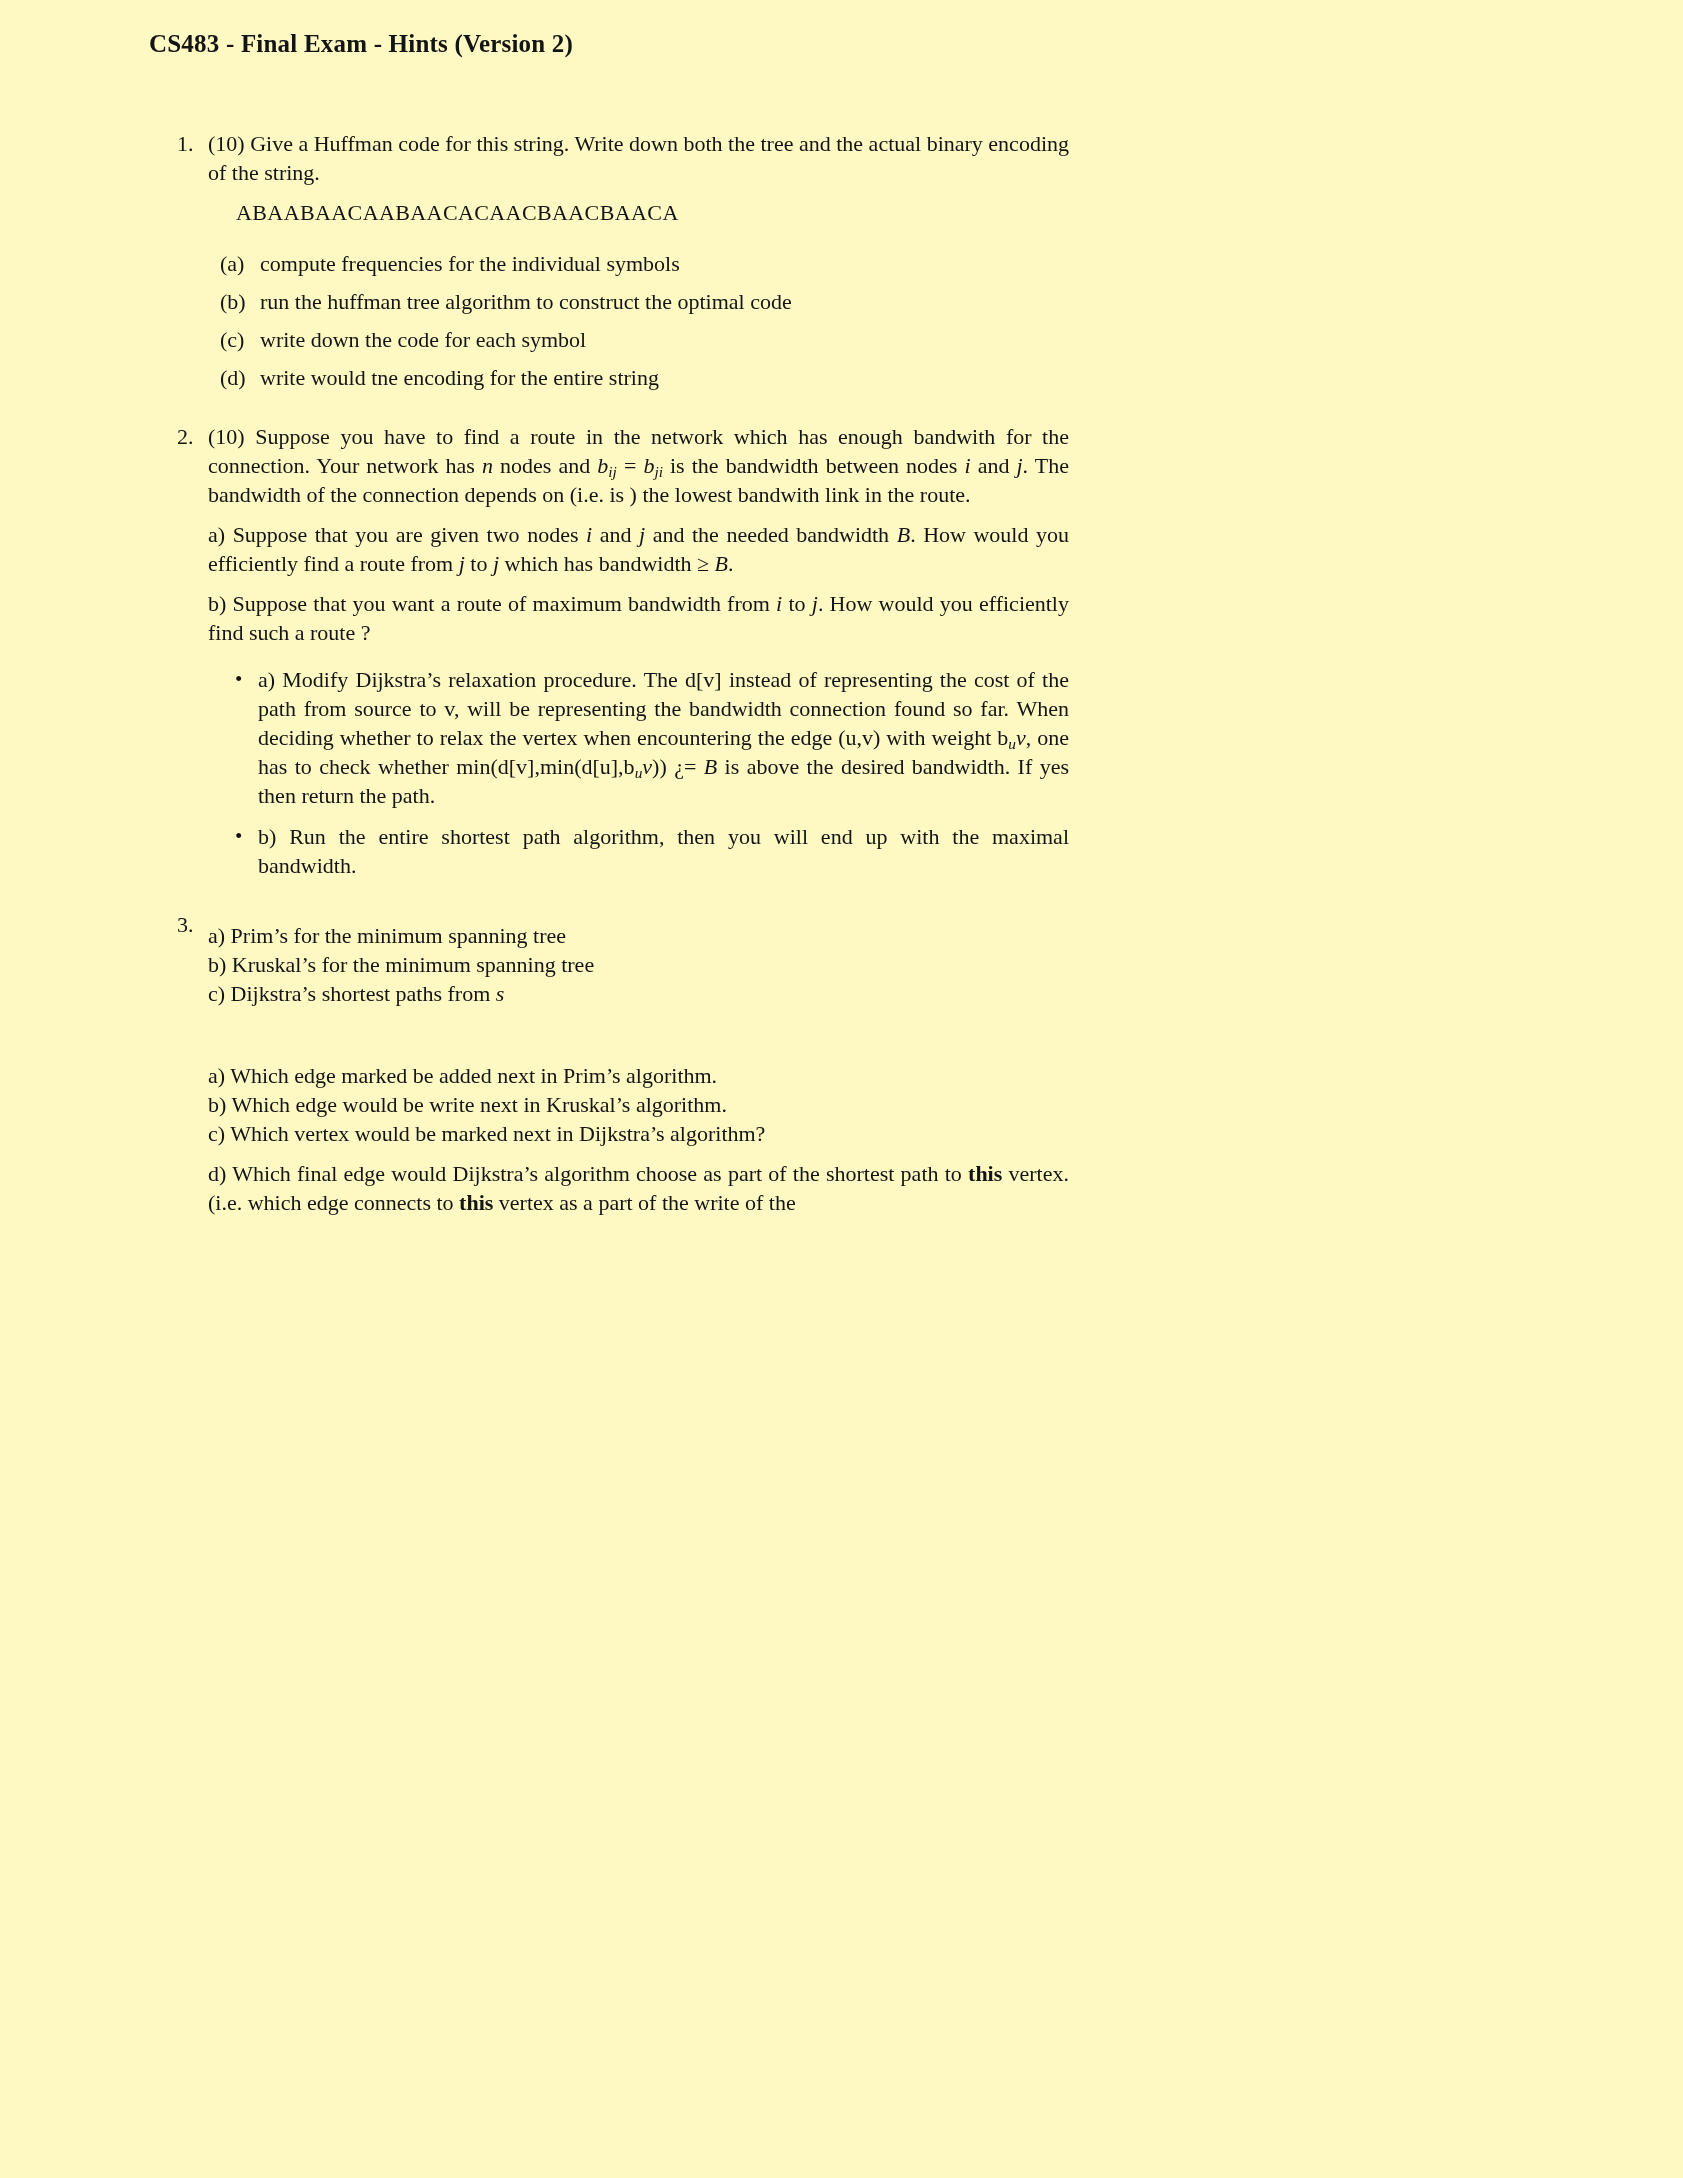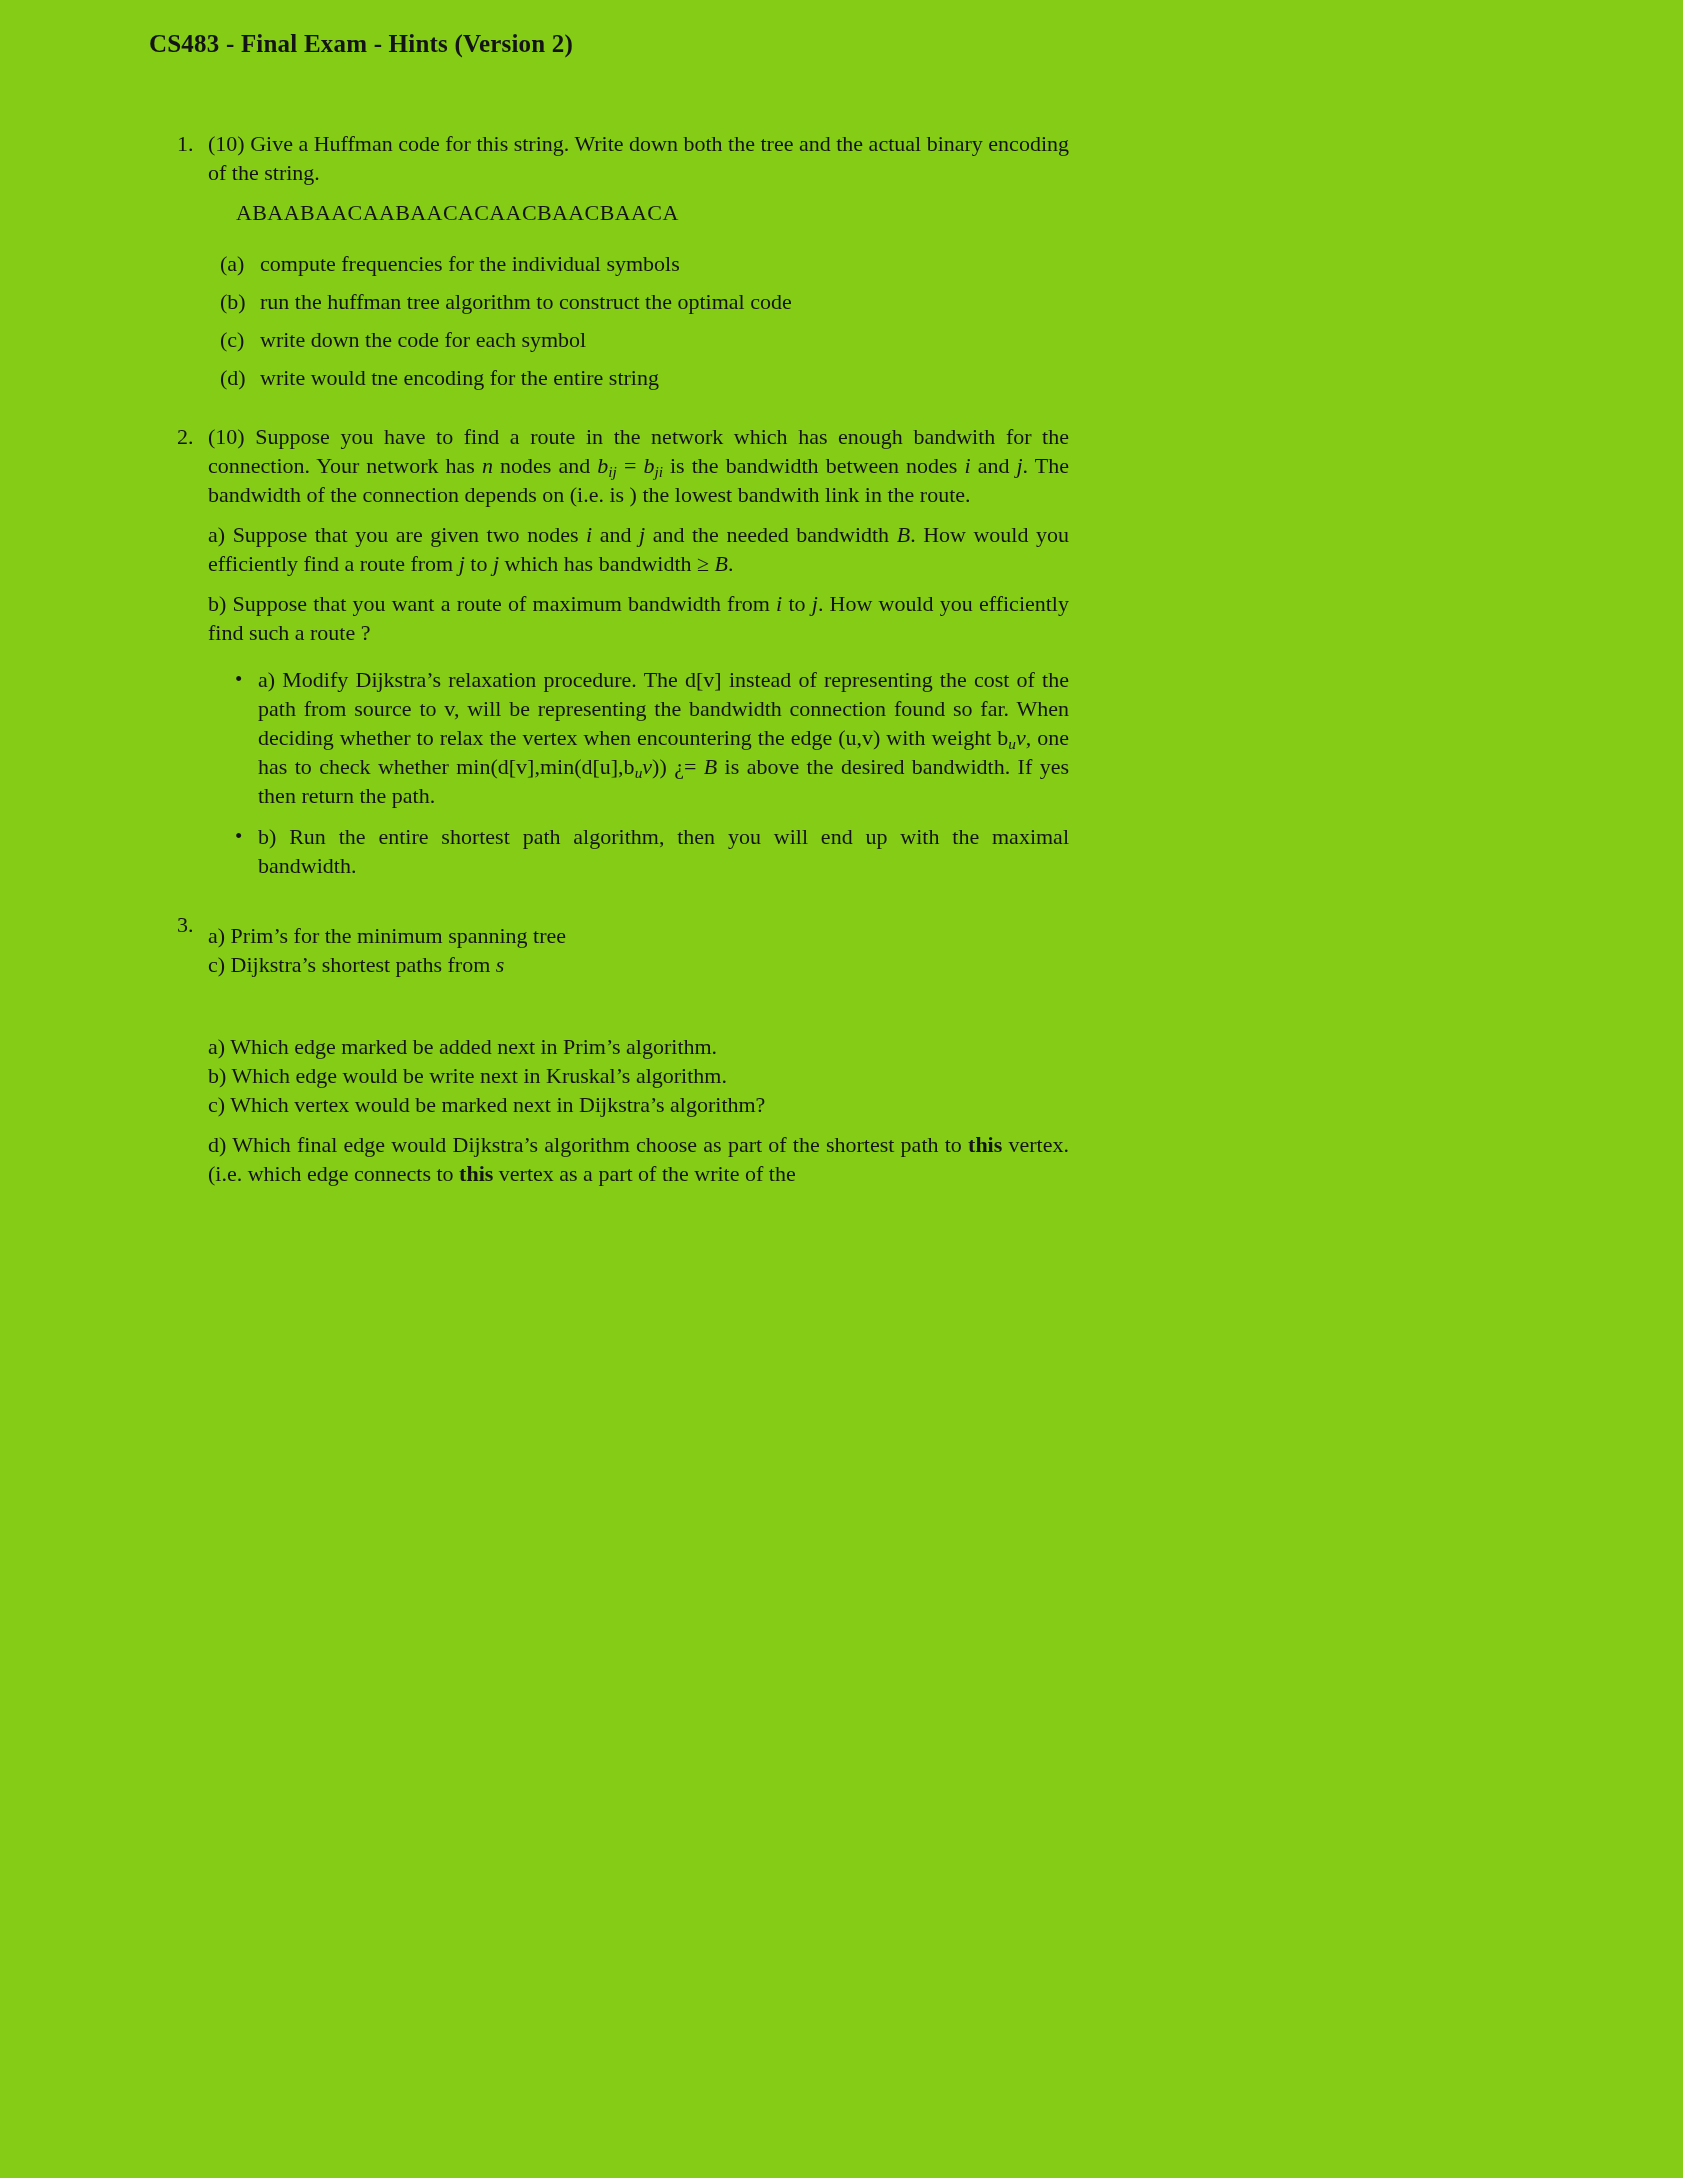--- a/index.html
+++ b/index.html
@@ -4,21 +4,21 @@
 <style>
   html, body {
     margin: 0;
     padding: 0;
     background: #ffffff;
   }
   .page {
     position: relative;
     width: 1683px;
     height: 2178px;
-    background: #84cc16;
+    background: #fef9c3;
     color: #141414;
     font-family: "Liberation Serif", "DejaVu Serif", serif;
     font-size: 22px;
     line-height: 29px;
     overflow: hidden;
   }
   .content {
     position: absolute;
     left: 149px;
     top: 28px;
@@ -129,20 +129,21 @@
           </div>
         </div>
       </div>
     </div>
 
     <div class="q">
       <div class="qnum">3.</div>
       <div class="qbody">
         <div class="linegroup">
           <p class="line"><span>a) Prim’s for the minimum spanning tree</span></p>
+          <p class="line"><span>b) Kruskal’s for the minimum spanning tree</span></p>
           <p class="line"><span>c) Dijkstra’s shortest paths from </span><span class="it">s</span></p>
         </div>
         <div class="linegroup biggap">
           <p class="line"><span>a) Which edge marked be added next in Prim’s algorithm.</span></p>
           <p class="line"><span>b) Which edge would be write next in Kruskal’s algorithm.</span></p>
           <p class="line"><span>c) Which vertex would be marked next in Dijkstra’s algorithm?</span></p>
         </div>
         <div class="linegroup">
           <p class="para j"><span>d) Which final edge would Dijkstra’s algorithm choose as part of the shortest path to </span><span class="bf">this</span><span> vertex. (i.e. which edge connects to </span><span class="bf">this</span><span> vertex as a part of the write of the</span></p>
         </div>

